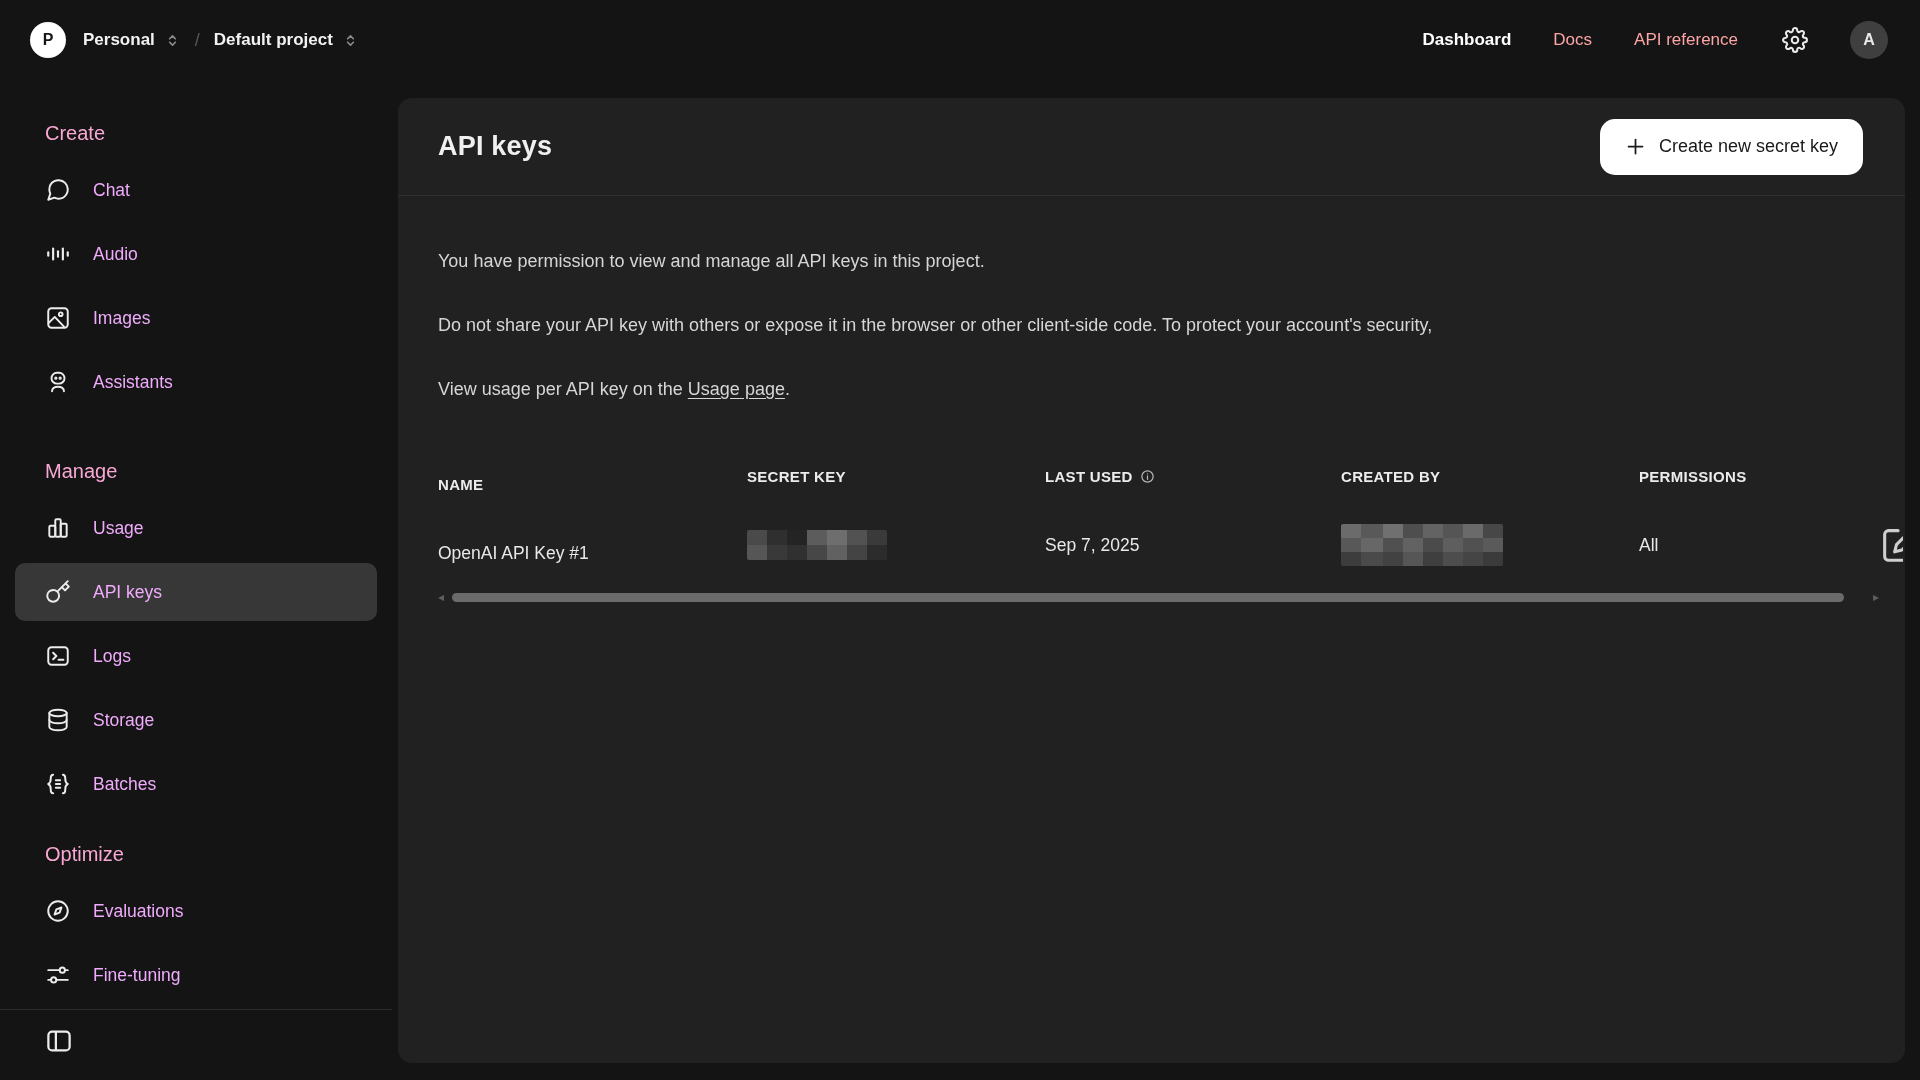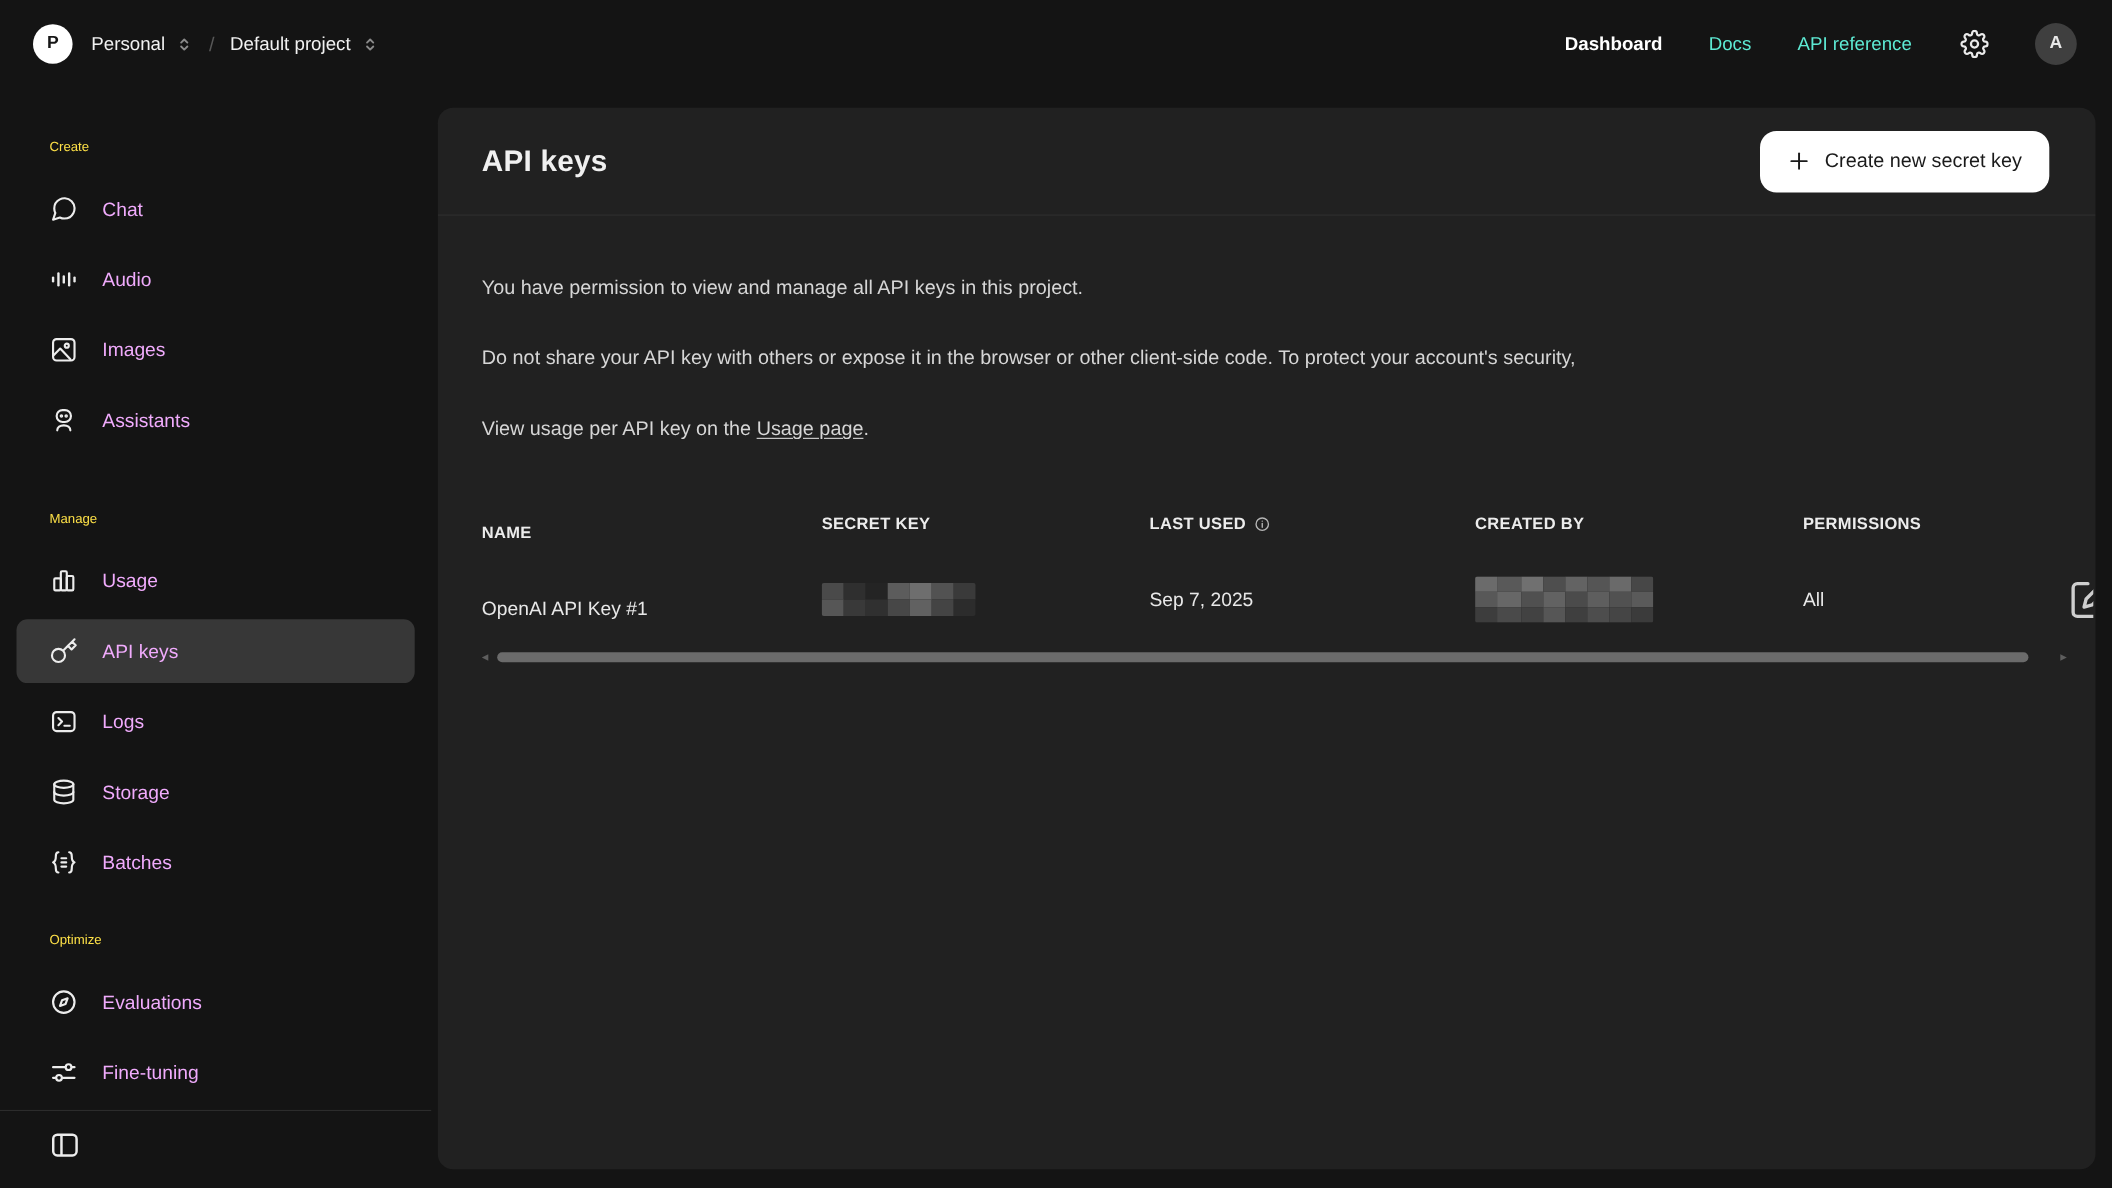--- a/index.html
+++ b/index.html
@@ -21,38 +21,38 @@
   }
   .hdr-left { display: flex; align-items: center; }
   .org-avatar {
     width: 36px; height: 36px; border-radius: 50%;
     background: #ffffff; color: #161616;
     font-weight: 700; font-size: 16px;
     display: flex; align-items: center; justify-content: center;
     cursor: pointer; flex: none;
   }
   .switcher { display: flex; align-items: center; gap: 9px; margin-left: 17px; cursor: pointer; }
-  .switcher-name { font-size: 17px; font-weight: 400; color: #f2f2f2; }
+  .switcher-name { font-size: 17px; font-weight: 700; color: #f2f2f2; }
   .crumb-sep { color: #585858; font-size: 18px; margin: 0 14px; }
   .hdr-right { display: flex; align-items: center; }
-  .nav-link { font-size: 17px; color: #5eead4; margin-left: 42px; cursor: pointer; text-decoration: none; }
+  .nav-link { font-size: 17px; color: #fca5a5; margin-left: 42px; cursor: pointer; text-decoration: none; }
   .nav-link.active { color: #ffffff; font-weight: 700; }
   .gear-btn { margin-left: 44px; cursor: pointer; }
   .user-avatar {
     width: 38px; height: 38px; border-radius: 50%;
     background: #3f3f3f; color: #e9e9e9;
     font-weight: 700; font-size: 16px;
     display: flex; align-items: center; justify-content: center;
     margin-left: 42px; cursor: pointer;
   }
 
   
   .sidebar { position: absolute; top: 80px; left: 0; width: 392px; bottom: 0; }
   .section-label {
-    font-size: 12px; line-height: 24px; color: #fde047;
+    font-size: 20px; line-height: 24px; color: #f9a8d4;
     margin: 0 0 13px 45px;
   }
   .section-label.first { margin-top: 41px; }
   .section-label.manage { margin-top: 45px; }
   .section-label.optimize { margin-top: 26px; }
   .side-item {
     height: 64px; display: flex; align-items: center; gap: 22px;
     padding-left: 45px; font-size: 17.5px; color: #f0abfc; cursor: pointer;
   }
   .side-item svg { flex: none; }

